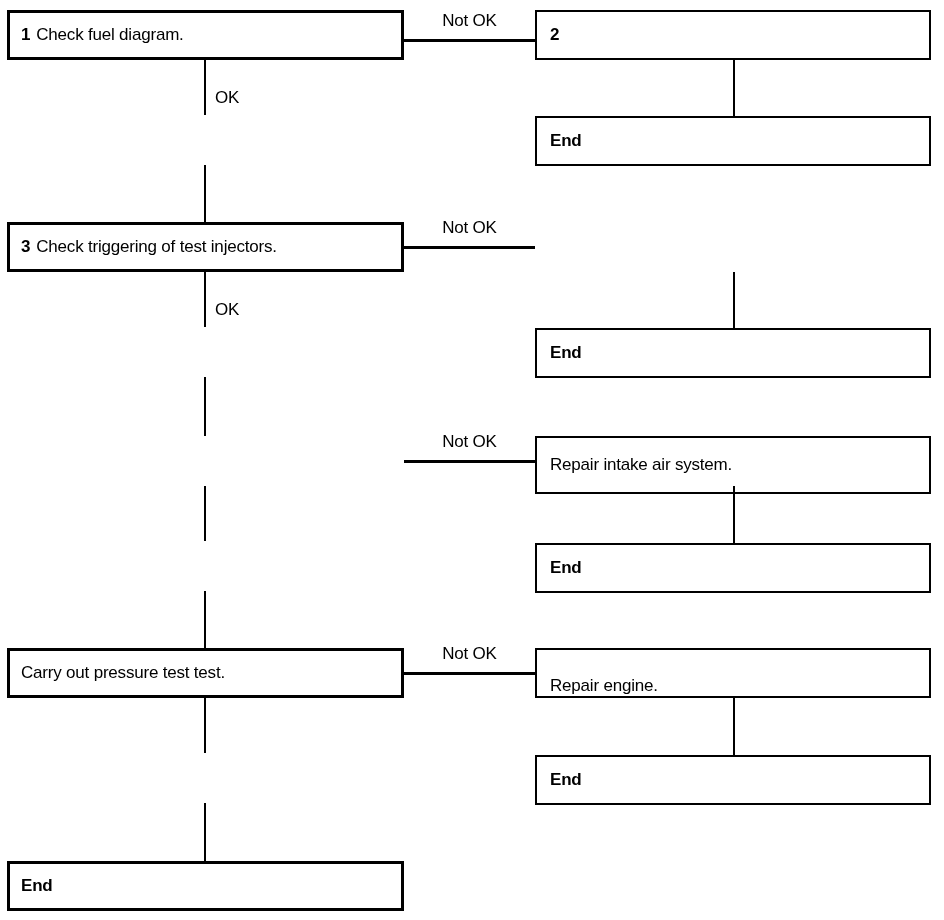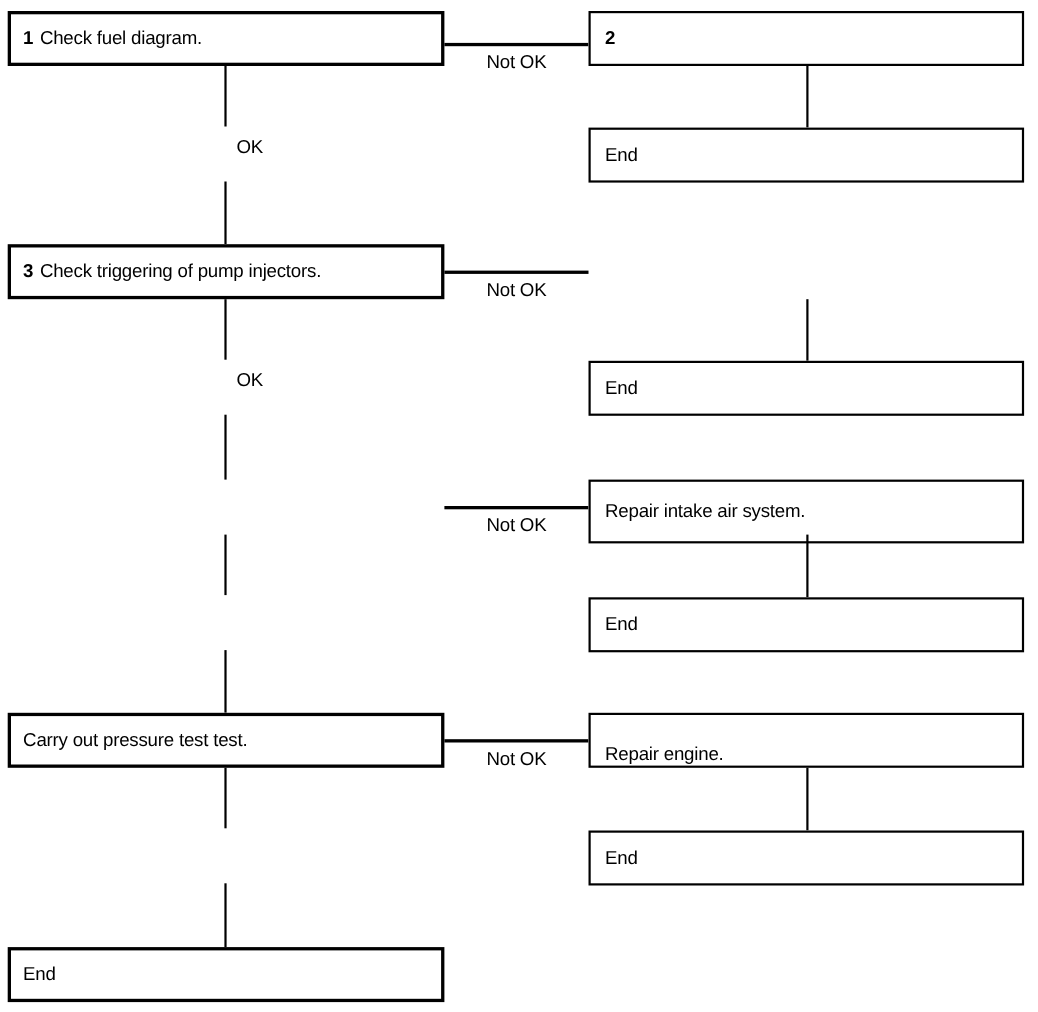--- a/index.html
+++ b/index.html
@@ -27,37 +27,36 @@
     overflow: hidden;
   }
   .box.thick { border: 3px solid #000000; }
   .box.thin  { border: 2px solid #000000; }
   .box.left-col  { padding-left: 11px; }
   .box.right-col { padding-left: 13px; }
   .num {
     font-weight: bold;
   }
   .num:not(:empty) { margin-right: 6px; }
-  .end-text { font-weight: normal; }
+  .end-text { font-weight: bold; }
   .hline {
     position: absolute;
     height: 3px;
     background: #000000;
   }
   .vline {
     position: absolute;
     width: 2px;
     background: #000000;
   }
   .edge-label {
     position: absolute;
     font-size: 17px;
     letter-spacing: -0.2px;
     white-space: nowrap;
-    margin-top: 36px;
   }
   .notok-label {
     text-align: center;
   }
 </style>
 </head>
 <body>
 
 <div id="canvas">
 
@@ -73,21 +72,21 @@
   <div class="vline" style="left:733px;top:60px;height:56px;"></div>
   <div class="box thin right-col" style="left:535px;top:116px;width:396px;height:50px;">
     <span class="end-text">End</span>
   </div>
   <div class="vline" style="left:204px;top:60px;height:55px;"></div>
   <div class="edge-label" style="left:215px;top:88px;">OK</div>
   <div class="vline" style="left:204px;top:165px;height:57px;"></div>
 
   <div class="box thick left-col" style="left:7px;top:222px;width:397px;height:50px;">
     <span class="num">3</span>
-    <span class="lbl">Check triggering of pump injectors.</span>
+    <span class="lbl">Check triggering of test injectors.</span>
   </div>
   <div class="edge-label notok-label" style="left:404px;top:218px;width:131px;">Not OK</div>
   <div class="hline" style="left:404px;top:246px;width:131px;"></div>
   <div class="vline" style="left:733px;top:272px;height:56px;"></div>
   <div class="box thin right-col" style="left:535px;top:328px;width:396px;height:50px;">
     <span class="end-text">End</span>
   </div>
   <div class="vline" style="left:204px;top:272px;height:55px;"></div>
   <div class="edge-label" style="left:215px;top:300px;">OK</div>
   <div class="vline" style="left:204px;top:377px;height:59px;"></div>

